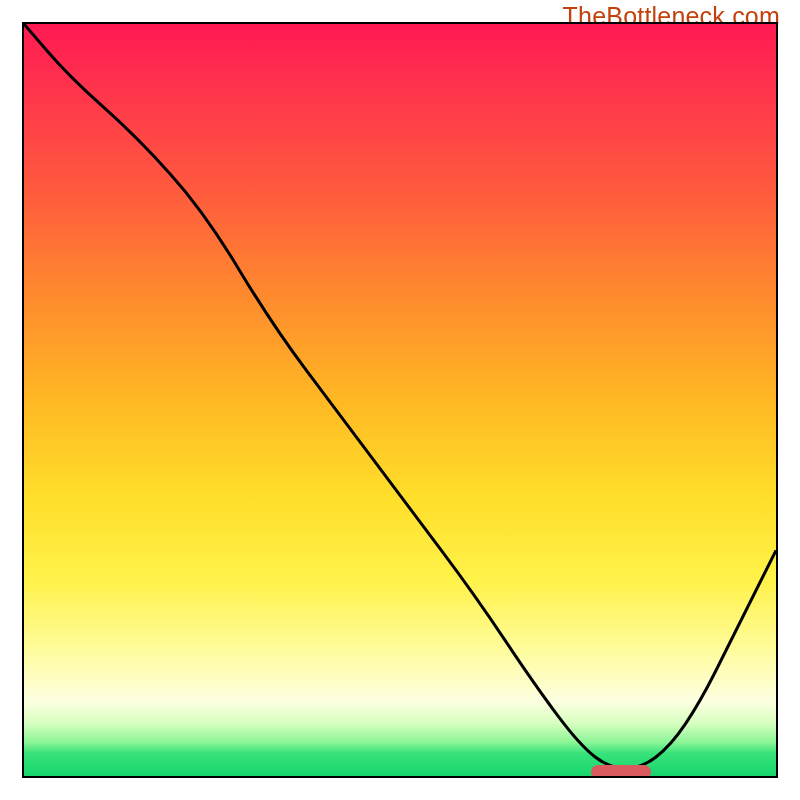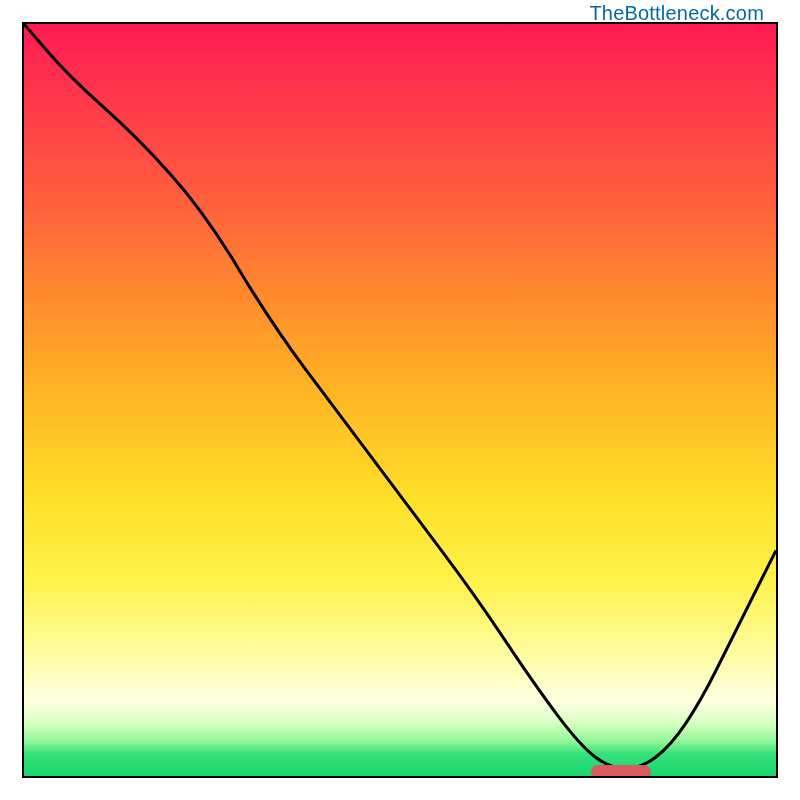--- a/index.html
+++ b/index.html
@@ -54,24 +54,24 @@
   }
   .marker {
     position: absolute;
     height: 14px;
     background: #d95b5f;
     border-radius: 7px;
   }
   .watermark {
     position: absolute;
     top: 2px;
-    right: 36px;
+    right: 20px;
     font-family: Arial, Helvetica, sans-serif;
-    font-size: 20px;
-    color: #0369a1;
+    font-size: 25px;
+    color: #c2410c;
     letter-spacing: 0.2px;
   }
 </style>
 </head>
 <body>
 
 <div class="chart-container">
 
   <div class="watermark">TheBottleneck.com</div>
 

